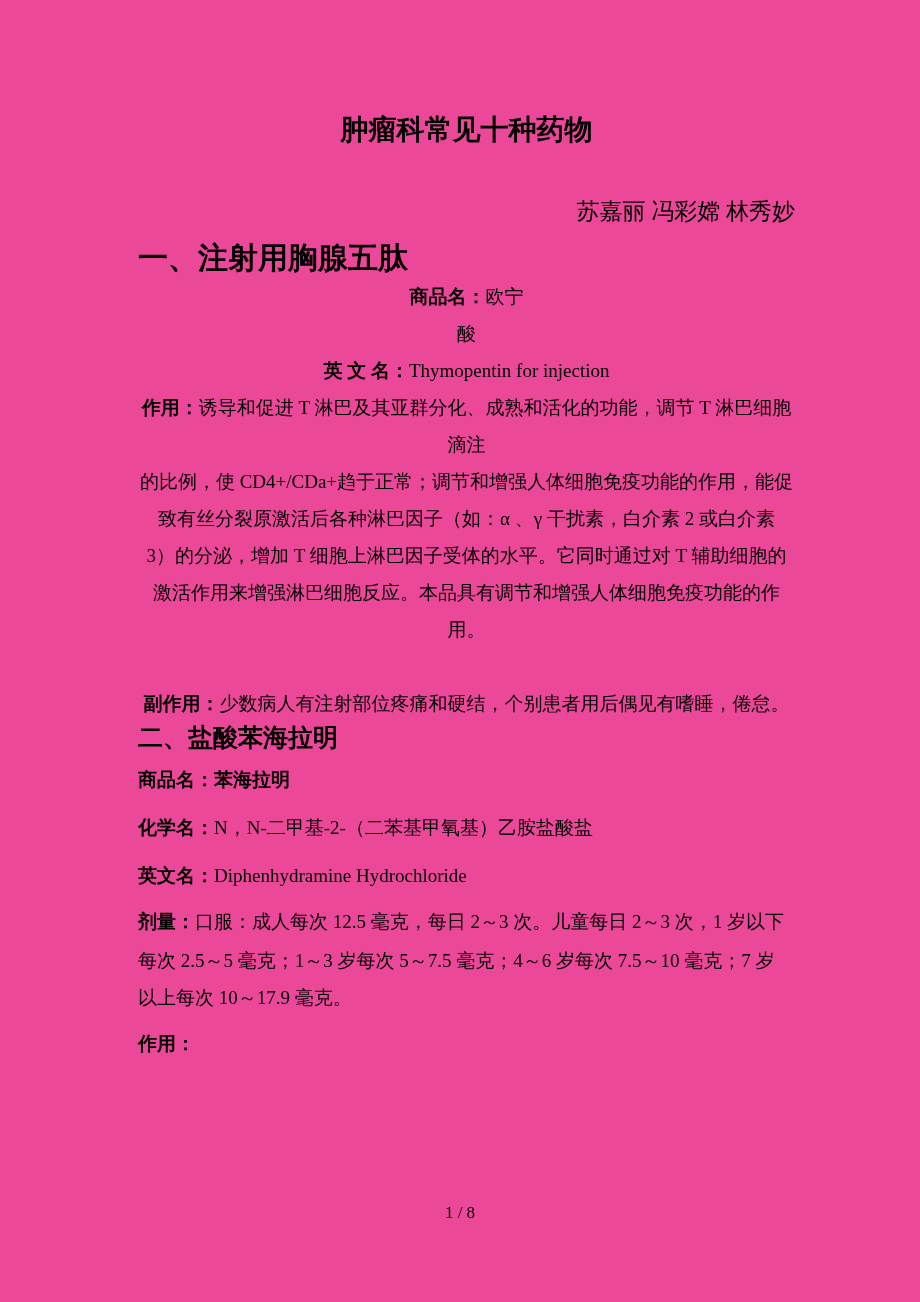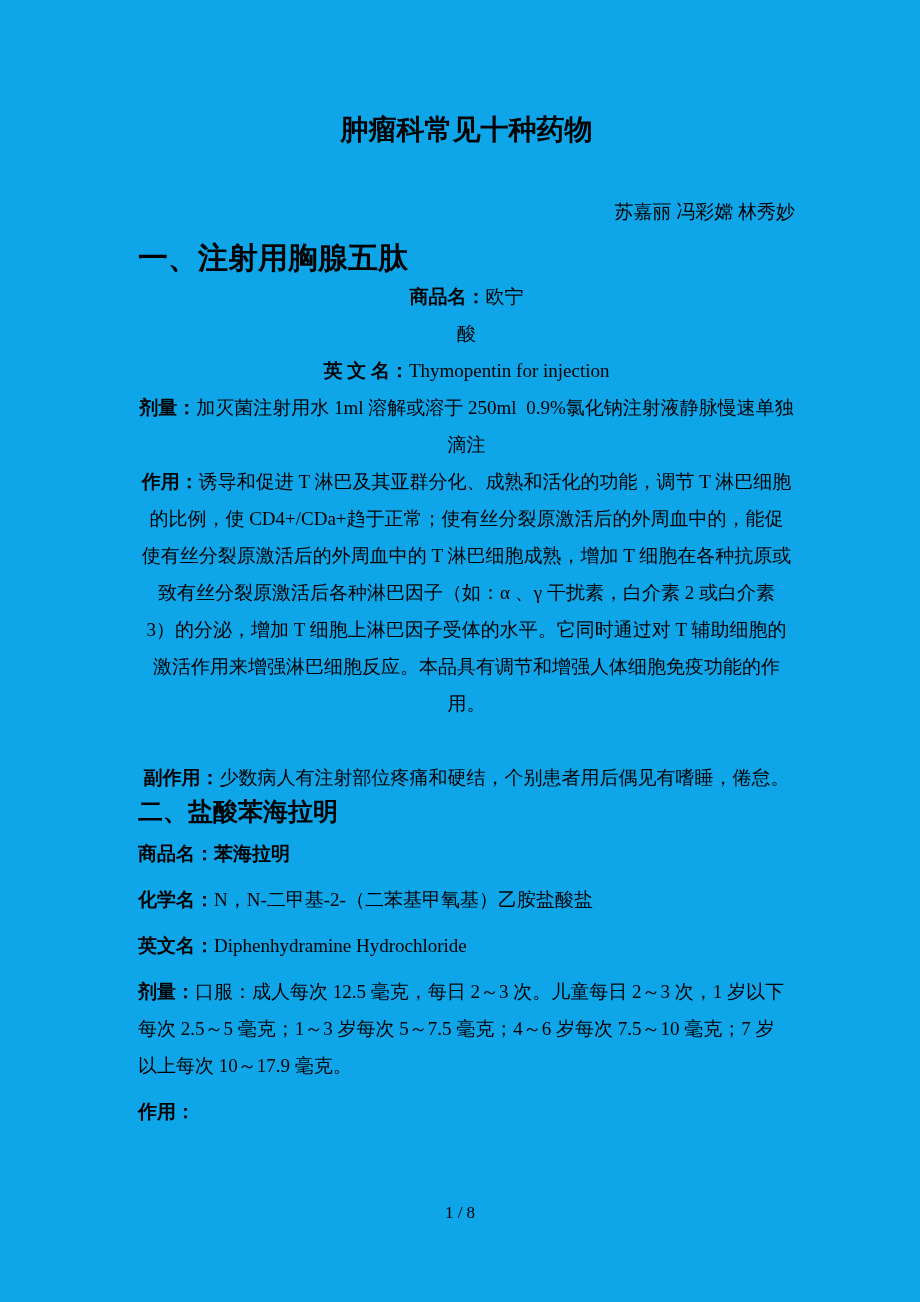--- a/index.html
+++ b/index.html
@@ -1,41 +1,41 @@
 <!DOCTYPE html>
 <html><head>
 <meta charset="utf-8">
 <style>
   html, body { margin: 0; padding: 0; background: #ffffff; }
   .page {
     position: relative;
     width: 920px;
     height: 1302px;
-    background: #0ea5e9;
+    background: #ec4899;
     color: #000000;
     font-family: "Liberation Serif", "DejaVu Serif", serif;
     overflow: hidden;
   }
   .content {
     position: absolute;
     left: 138px;
     top: 0;
     width: 657px;
   }
   .doc-title {
     margin-top: 112px;
     font-size: 28px;
     line-height: 36px;
     font-weight: bold;
     text-align: center;
     white-space: pre-wrap;
   }
   .authors {
     margin-top: 52px;
-    font-size: 19px;
+    font-size: 23px;
     line-height: 23px;
     text-align: right;
     white-space: pre-wrap;
   }
   .h1 {
     margin-top: 21px;
     font-size: 30px;
     line-height: 27px;
     font-weight: bold;
     white-space: pre-wrap;
@@ -43,21 +43,21 @@
   .s1 { margin-top: 7px; text-align: center; }
   .line {
     font-size: 19px;
     line-height: 37px;
     min-height: 37px;
     white-space: pre-wrap;
   }
   .lbl  { font-weight: bold; }              
   .lblh {                                    
     font-weight: bold;
-    font-family: Liberation Sans, sans-serif;
+    font-family: Liberation Mono, monospace;
   }
   .h2 {
     font-size: 25px;
     line-height: 30px;
     font-weight: bold;
     margin-bottom: 8px;
     white-space: pre-wrap;
   }
   .h2 .heiti { font-family: "Liberation Sans", "DejaVu Sans", sans-serif; }
   .para { margin: 0 0 9px 0; }
@@ -81,25 +81,23 @@
     <div class="doc-title">肿瘤科常见十种药物</div>
 
     <div class="authors">苏嘉丽 冯彩嫦 林秀妙</div>
 
     <div class="h1">一、注射用胸腺五肽</div>
 
     <div class="s1">
       <div class="line"><span class="lbl">商品名：</span><span>欧宁</span></div>
       <div class="line"><span>酸</span></div>
       <div class="line"><span class="lbl">英 文 名：</span><span>Thymopentin for injection</span></div>
-      <div class="line"><span class="lbl">剂量：</span><span>加灭菌注射用水 1ml 溶解或溶于 250ml  0.9%氯化钠注射液静脉慢速单独</span></div>
+      <div class="line"><span class="lbl">作用：</span><span>诱导和促进 T 淋巴及其亚群分化、成熟和活化的功能，调节 T 淋巴细胞</span></div>
       <div class="line"><span>滴注</span></div>
-      <div class="line"><span class="lbl">作用：</span><span>诱导和促进 T 淋巴及其亚群分化、成熟和活化的功能，调节 T 淋巴细胞</span></div>
-      <div class="line"><span>的比例，使 CD4+/CDa+趋于正常；使有丝分裂原激活后的外周血中的，能促</span></div>
-      <div class="line"><span>使有丝分裂原激活后的外周血中的 T 淋巴细胞成熟，增加 T 细胞在各种抗原或</span></div>
+      <div class="line"><span>的比例，使 CD4+/CDa+趋于正常；调节和增强人体细胞免疫功能的作用，能促</span></div>
       <div class="line"><span>致有丝分裂原激活后各种淋巴因子（如：α 、γ 干扰素，白介素 2 或白介素</span></div>
       <div class="line"><span>3）的分泌，增加 T 细胞上淋巴因子受体的水平。它同时通过对 T 辅助细胞的</span></div>
       <div class="line"><span>激活作用来增强淋巴细胞反应。本品具有调节和增强人体细胞免疫功能的作用。</span></div>
       <div class="line"><span></span></div>
       <div class="line"><span class="lbl">副作用：</span><span>少数病人有注射部位疼痛和硬结，个别患者用后偶见有嗜睡，倦怠。</span></div>
     </div>
 
     <div class="h2"><span>二、盐酸</span><span class="heiti">苯海拉明</span></div>
 
     <div>

